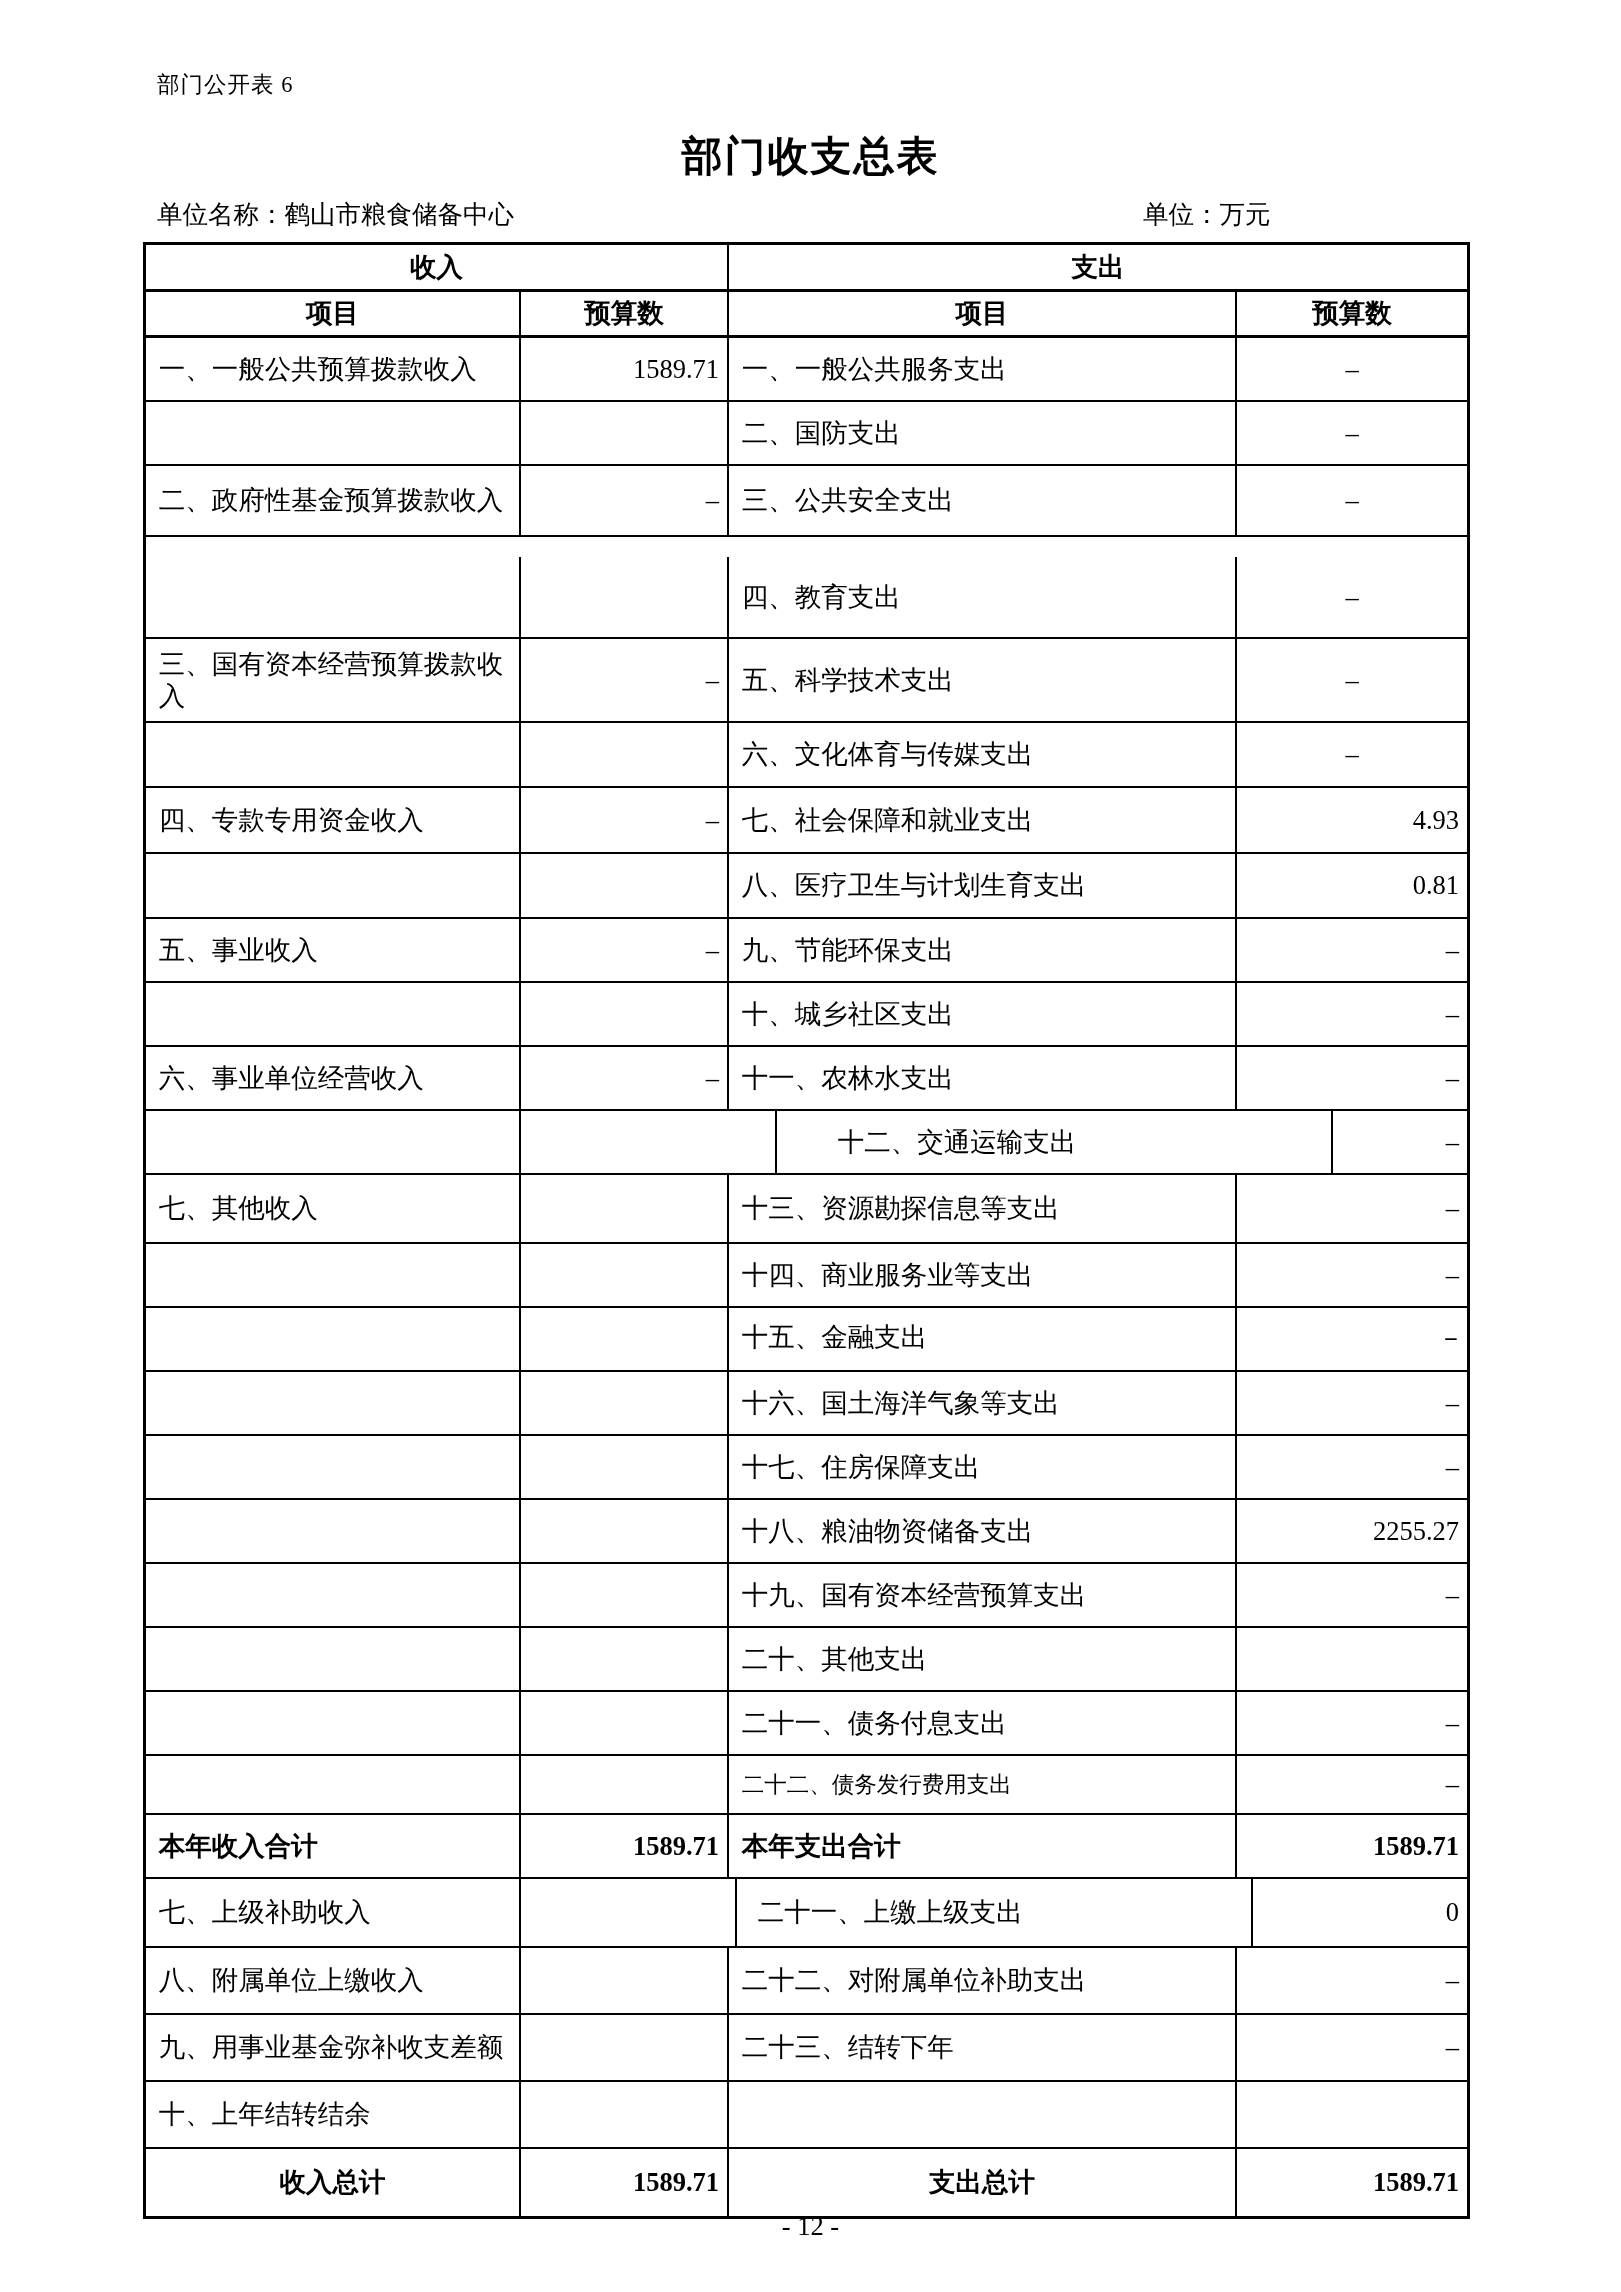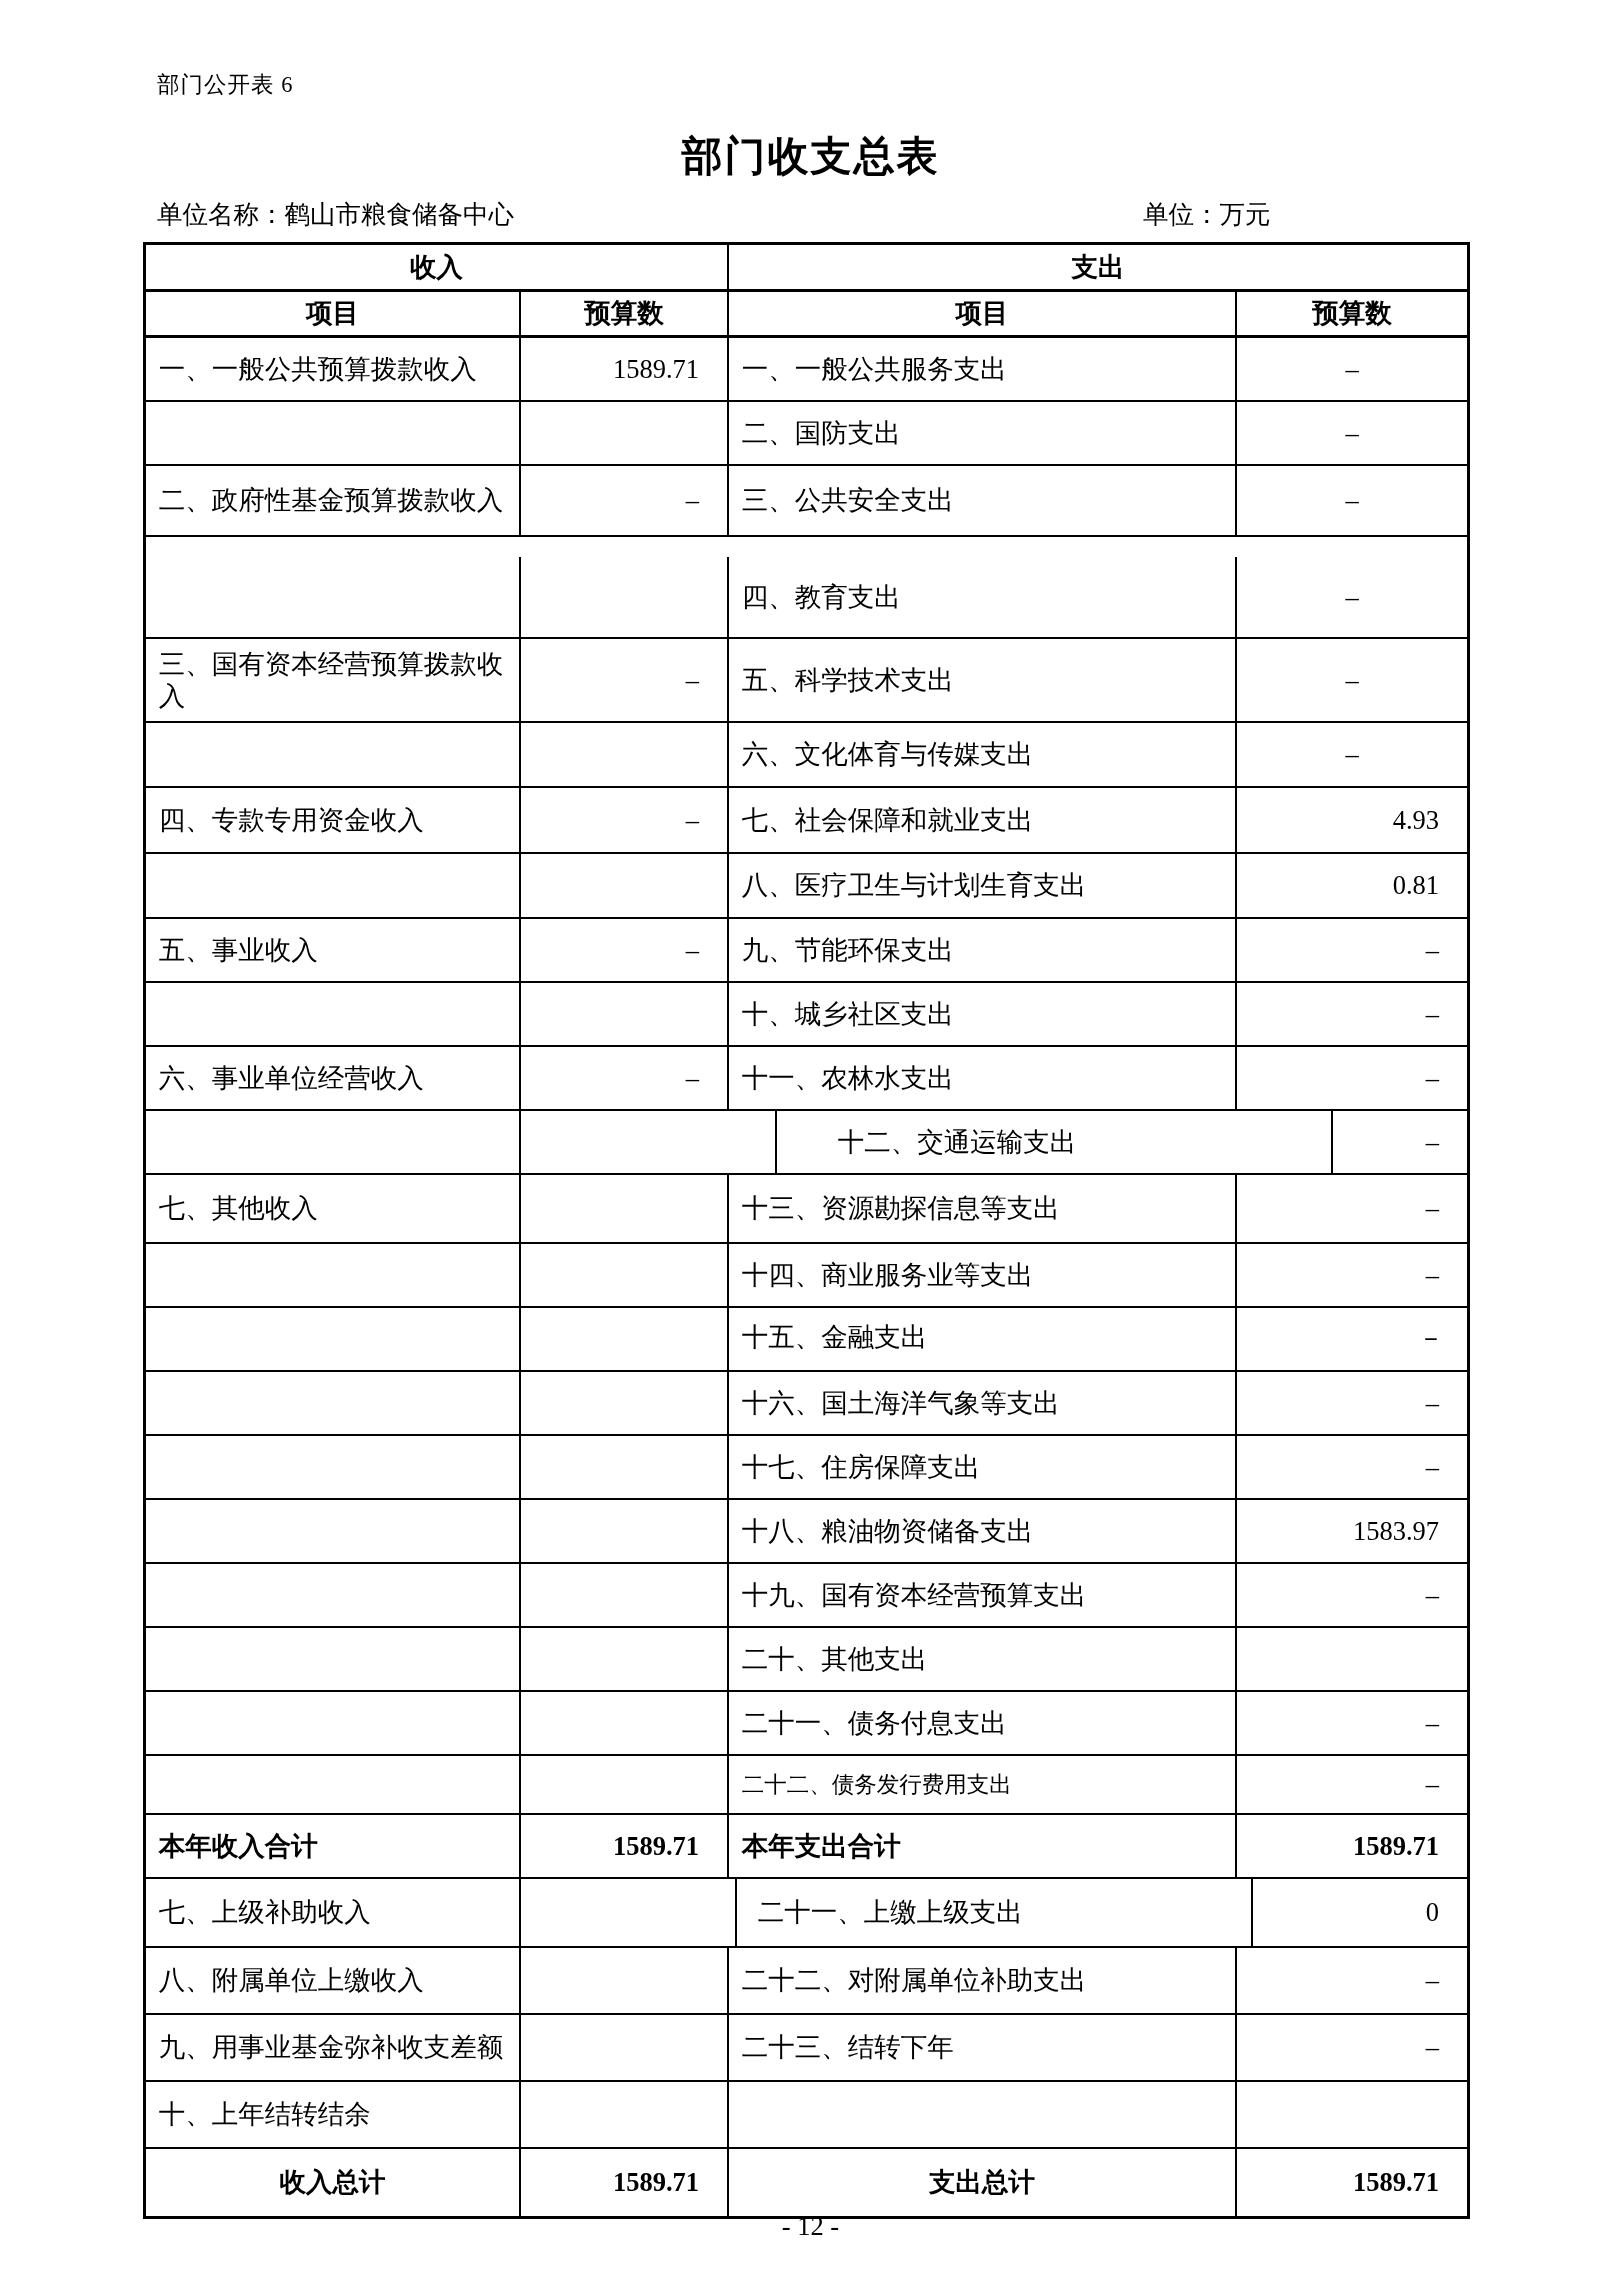--- a/index.html
+++ b/index.html
@@ -33,21 +33,21 @@
   .c2{width:208px;border-right:2.9px solid #000;}
   .c3{width:508px;border-right:2px solid #000;}
   .c4{flex:1;}
   .hc-left{width:583px;border-right:2.9px solid #000;}
   .hc-right{flex:1;}
   .hdr .cell{
     justify-content:center;font-weight:bold;
     font-family:"Liberation Sans","DejaVu Sans",sans-serif;
   }
   .item{padding:3.9px 9.8px 3.9px 12.7px;text-align:left;}
-  .val{justify-content:flex-end;padding-right:28px;text-align:right;}
+  .val{justify-content:flex-end;padding-right:8px;text-align:right;}
   .val.vcenter{justify-content:center;padding-right:0;}
   .cell.centered{justify-content:center;text-align:center;padding-left:0;padding-right:0;}
   .trow.boldrow .cell{
     font-weight:bold;
     font-family:"Liberation Sans","DejaVu Sans",sans-serif;
   }
   .trow.boldrow .val{font-family:"Liberation Serif","DejaVu Serif",serif;}
   .cell.smalltxt{font-size:22.5px;}
   .h1row{height:47px;}
   .h2row{height:46px;}
@@ -171,21 +171,21 @@
       <div class="trow" style="height: 64px;">
         <div class="cell c1 item"></div>
         <div class="cell c2 val"></div>
         <div class="cell c3 item">十七、住房保障支出</div>
         <div class="cell c4 val">–</div>
       </div>
       <div class="trow" style="height: 64px;">
         <div class="cell c1 item"></div>
         <div class="cell c2 val"></div>
         <div class="cell c3 item">十八、粮油物资储备支出</div>
-        <div class="cell c4 val">1583.97</div>
+        <div class="cell c4 val">2255.27</div>
       </div>
       <div class="trow" style="height: 64px;">
         <div class="cell c1 item"></div>
         <div class="cell c2 val"></div>
         <div class="cell c3 item">十九、国有资本经营预算支出</div>
         <div class="cell c4 val">–</div>
       </div>
       <div class="trow" style="height: 64px;">
         <div class="cell c1 item"></div>
         <div class="cell c2 val"></div>

